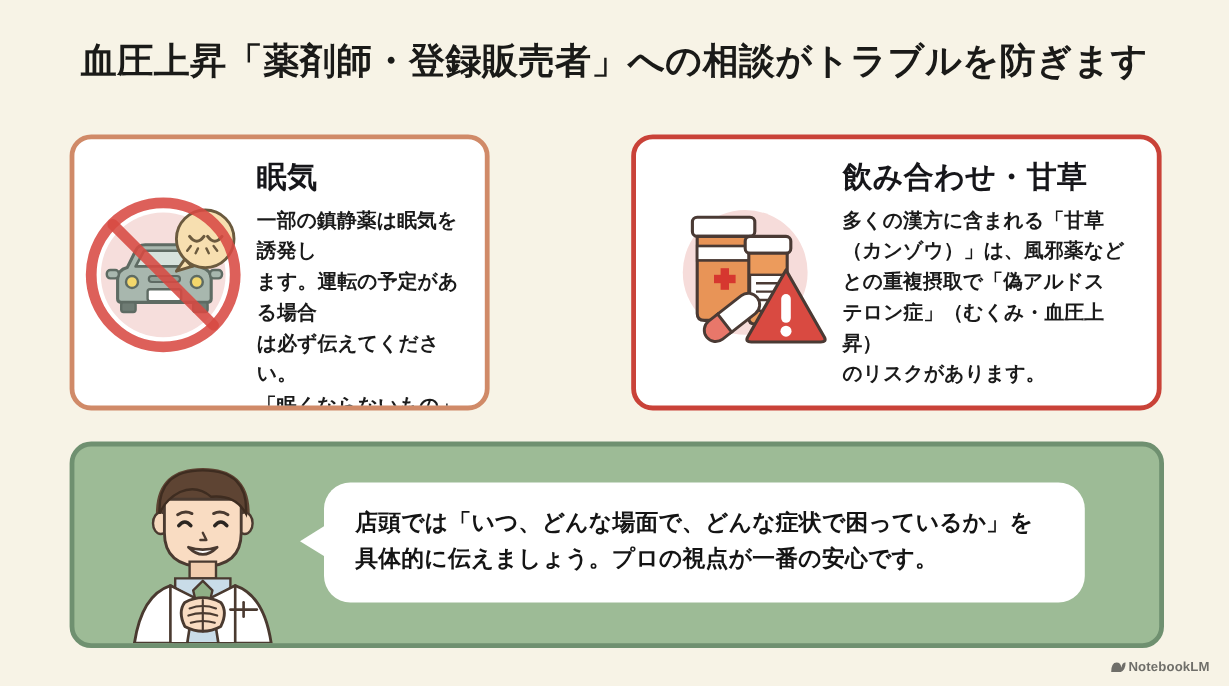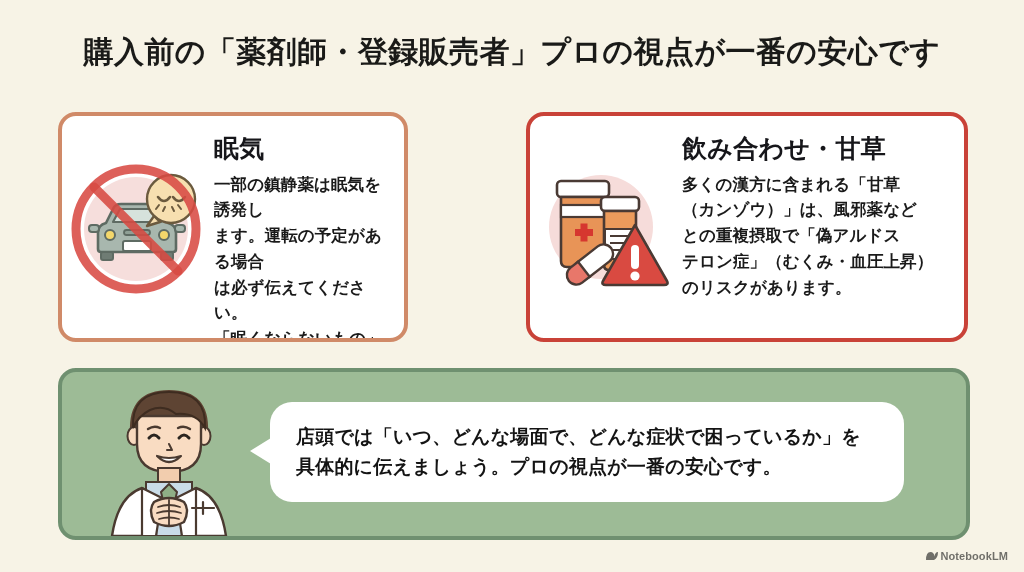--- a/index.html
+++ b/index.html
@@ -46,20 +46,21 @@
   }
   .card-left {
     left: 58px;
     width: 350px;
     border: 4px solid #D08A68;
   }
   .card-right {
     left: 526px;
     width: 442px;
     border: 4px solid #C94238;
+    padding-left: 20px;
   }
 
   .card-illo {
     flex: 0 0 auto;
     width: 152px;
     height: 100%;
     position: relative;
     display: flex;
     align-items: center;
     justify-content: center;
@@ -157,21 +158,21 @@
   .watermark-label {
     font-size: 11px;
     color: #3C3C3A;
     font-weight: bold;
     letter-spacing: 0.1px;
   }
 </style>
 </head>
 <body>
 
-<div class="page-title">購入前の「薬剤師・登録販売者」プロの視点が一番の安心です</div>
+<div class="page-title">血圧上昇「薬剤師・登録販売者」への相談がトラブルを防ぎます</div>
 
 <div class="card card-left">
   <div class="card-illo">
     <svg width="140" height="148" viewBox="0 0 140 148" aria-hidden="true">
 
       <circle cx="68" cy="76" r="52" fill="#F6DEDC"></circle>
 
       <g>
         <path d="M30 96 L30 80 Q30 72 38 70 L45 56 Q47 51 53 51 L85 51 Q91 51 93 56 L100 70 Q108 72 108 80 L108 96 Q108 99 105 99 L33 99 Q30 99 30 96 Z" fill="#A8B7AE" stroke="#5E6B63" stroke-width="2.6" stroke-linejoin="round"></path>
 

